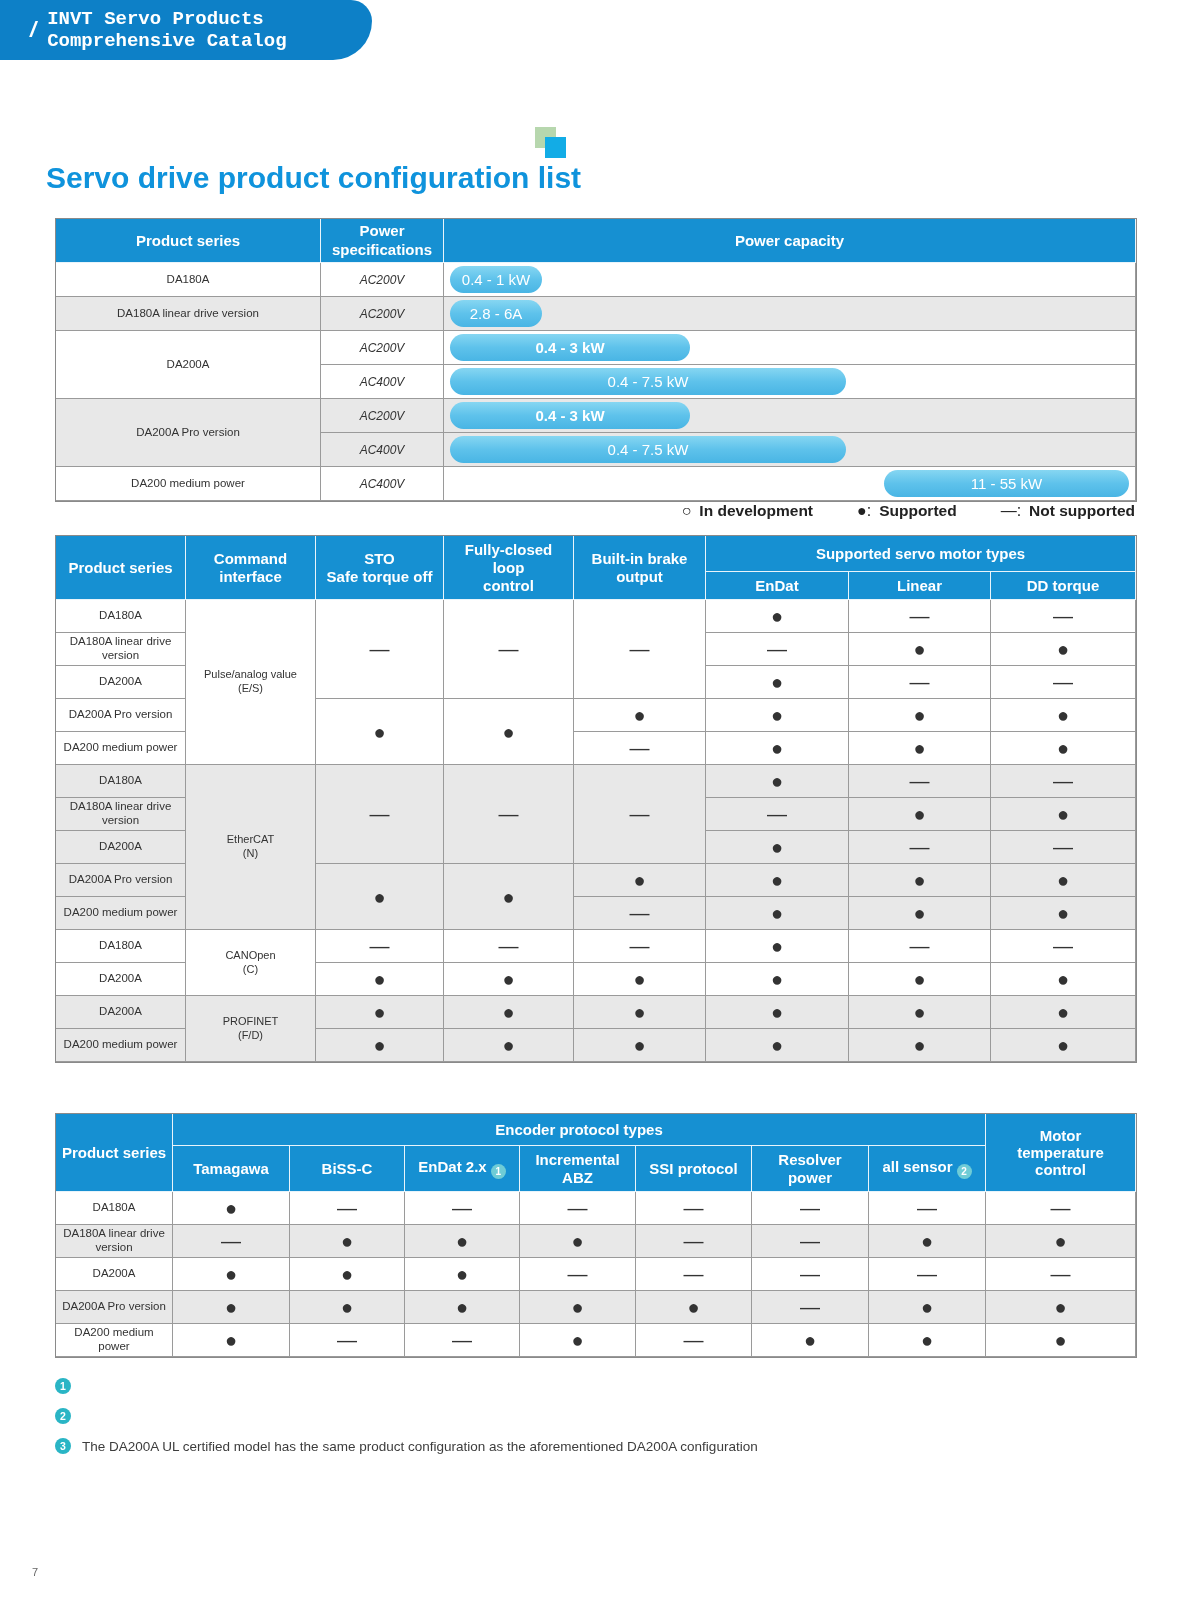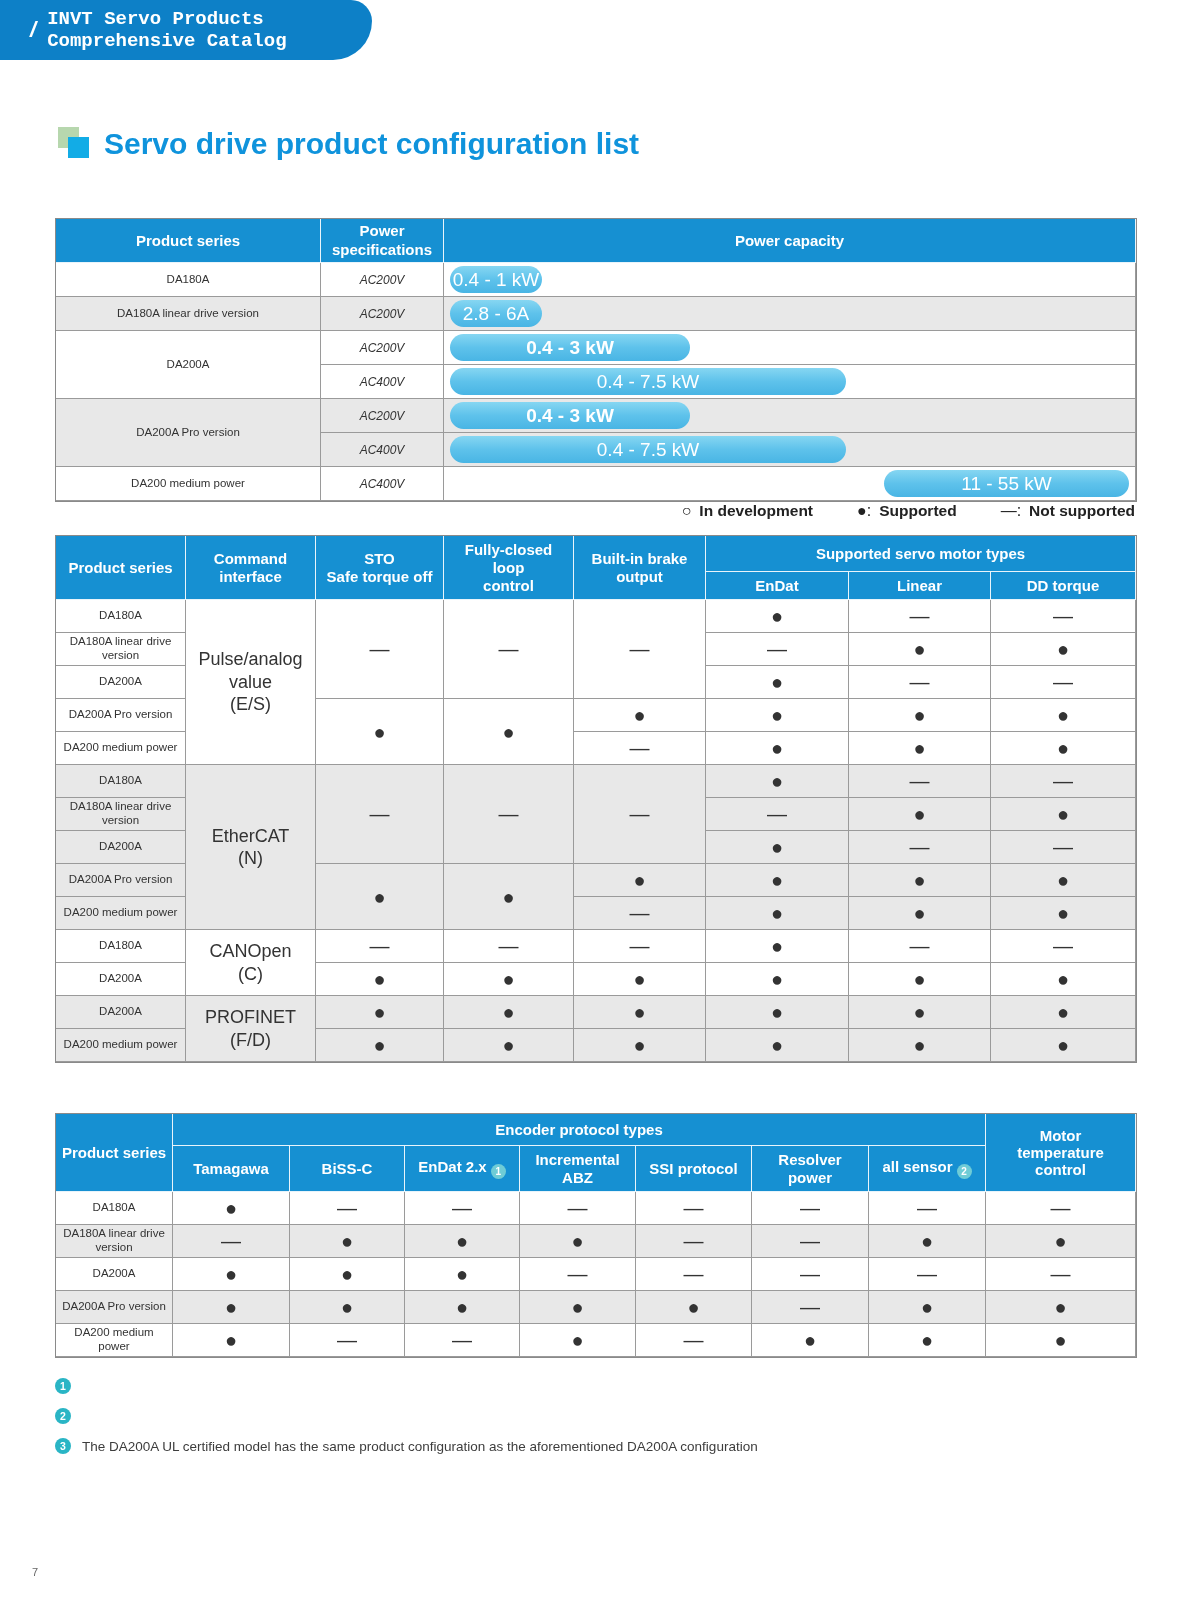--- a/index.html
+++ b/index.html
@@ -7,21 +7,21 @@
           font-family:"Liberation Sans", sans-serif; }
 
   
   .banner { position:absolute; top:0; left:0; width:372px; height:60px; background:#0d80c7;
             border-radius:0 26px 48px 0; color:#fff; display:flex; align-items:center;
             padding-left:30px; box-sizing:border-box; }
   .slash { font-style:italic; font-weight:bold; font-size:22px; margin-right:11px; }
   .banner-title { font-size:19px; font-weight:600;font-family:Liberation Mono, monospace; }
 
   
-  .section-head { position:absolute; top:127px; left:58px; display:flex; align-items:flex-end; }
+  .section-head { position:absolute; top:127px; left:46px; display:flex; align-items:flex-end;flex-direction:column; }
   .sq-icon { position:relative; width:34px; height:34px; margin-right:12px; }
   .sq { position:absolute; width:21px; height:21px; }
   .sq.g { left:0; top:0; background:#b7d7ae; }
   .sq.b { left:10px; top:10px; background:#12ace6; }
   .sec-title { font-size:30px; font-weight:bold; color:#0f93dc; margin:0; }
 
   
   .tbl { border-collapse:separate; border-spacing:0; table-layout:fixed; position:absolute;
          left:55px; width:1080px; border:1px solid #8a8a8a; }
   .tbl th { background:#1690d2; color:#fff; font-weight:bold; text-align:center; vertical-align:middle;
@@ -35,42 +35,42 @@
   .series { font-size:11.5px; line-height:1.2; }
   .sym { font-size:20px; color:#2e2e2e; line-height:1; }
 
   
   .t1 { top:218px; }
   .t1 th { font-size:15px; }
   .t1 thead tr { height:44px; }
   .t1 tbody tr { height:33px; }
   .t1 .spec { font-size:12px;font-style:italic; }
   .t1 .cap { padding:3px 6px; }
-  .pill { height:27px; border-radius:14px; color:#fff; font-size:19px;
+  .pill { height:27px; border-radius:14px; color:#fff; font-size:15px;
           display:flex; align-items:center; justify-content:center;
           background:linear-gradient(180deg,#86d6f2 0%, #5ec2eb 50%, #49b5e4 100%); }
   .pill.s  { width:92px;  margin:0 auto 0 0; }
   .pill.m  { width:240px; margin:0 auto 0 0;font-weight:bold; }
   .pill.l  { width:396px; margin:0 auto 0 0; }
   .pill.rr { width:245px; margin:0 0 0 auto; }
 
   
   .legend { position:absolute; top:502px; left:55px; width:1080px; display:flex;
             justify-content:flex-end; gap:44px; align-items:center;
             font-size:15.5px; font-weight:600; color:#222; }
   .legend .itm { display:flex; align-items:center; }
   .legend .lsym { font-weight:400; font-size:16px; margin-right:8px; color:#222; }
 
   
   .t2 { top:535px; }
   .t2 th { font-size:15px; line-height:1.2; }
   .t2 thead tr:first-child { height:36px; }
   .t2 thead tr:last-child { height:28px; }
   .t2 tbody tr { height:33px; }
-  .t2 .cmd { font-size:18px; }
+  .t2 .cmd { font-size:11px; }
 
   
   .t3 { top:1113px; }
   .t3 th { font-size:15px; line-height:1.15; }
   .t3 thead tr:first-child { height:32px; }
   .t3 thead tr:last-child { height:46px; }
   .t3 tbody tr { height:33px; }
   .badge { display:inline-block; width:15px; height:15px; border-radius:50%; background:#6fccd6;
            color:#fff; font-size:10px; line-height:15px; text-align:center; font-weight:bold;
            margin-left:4px; vertical-align:-3px; }

